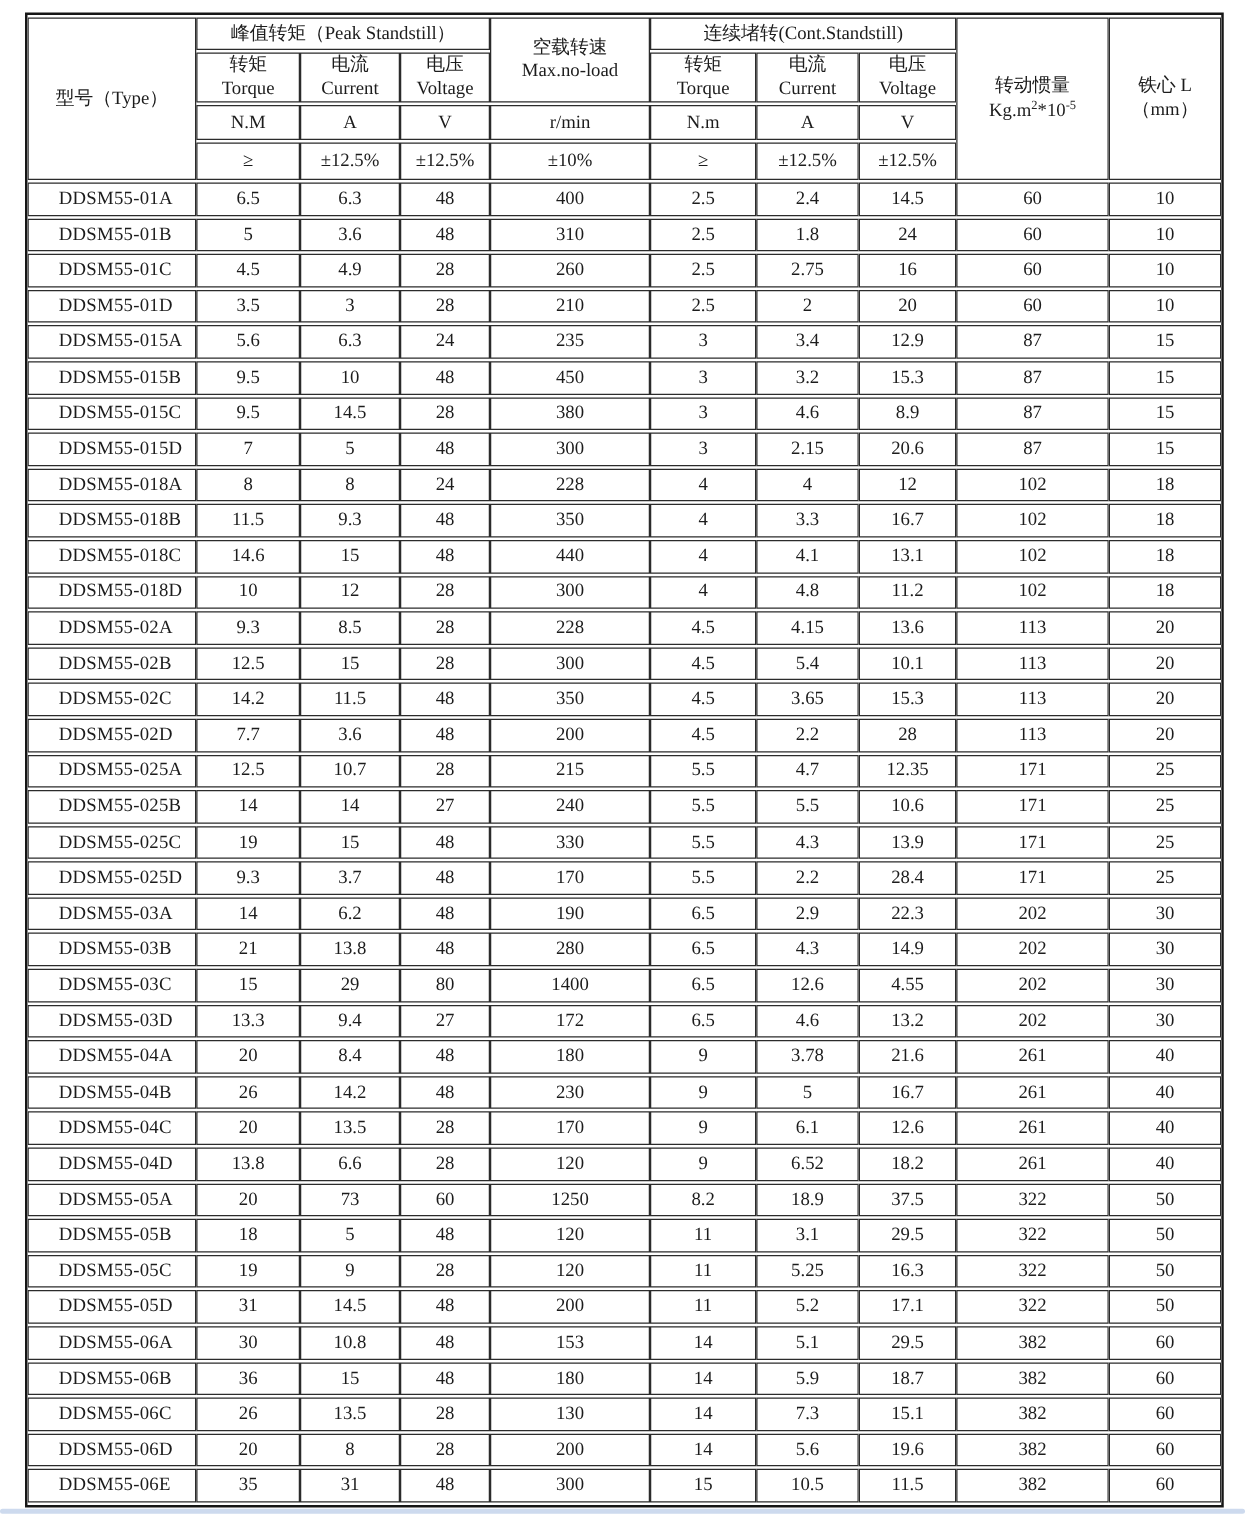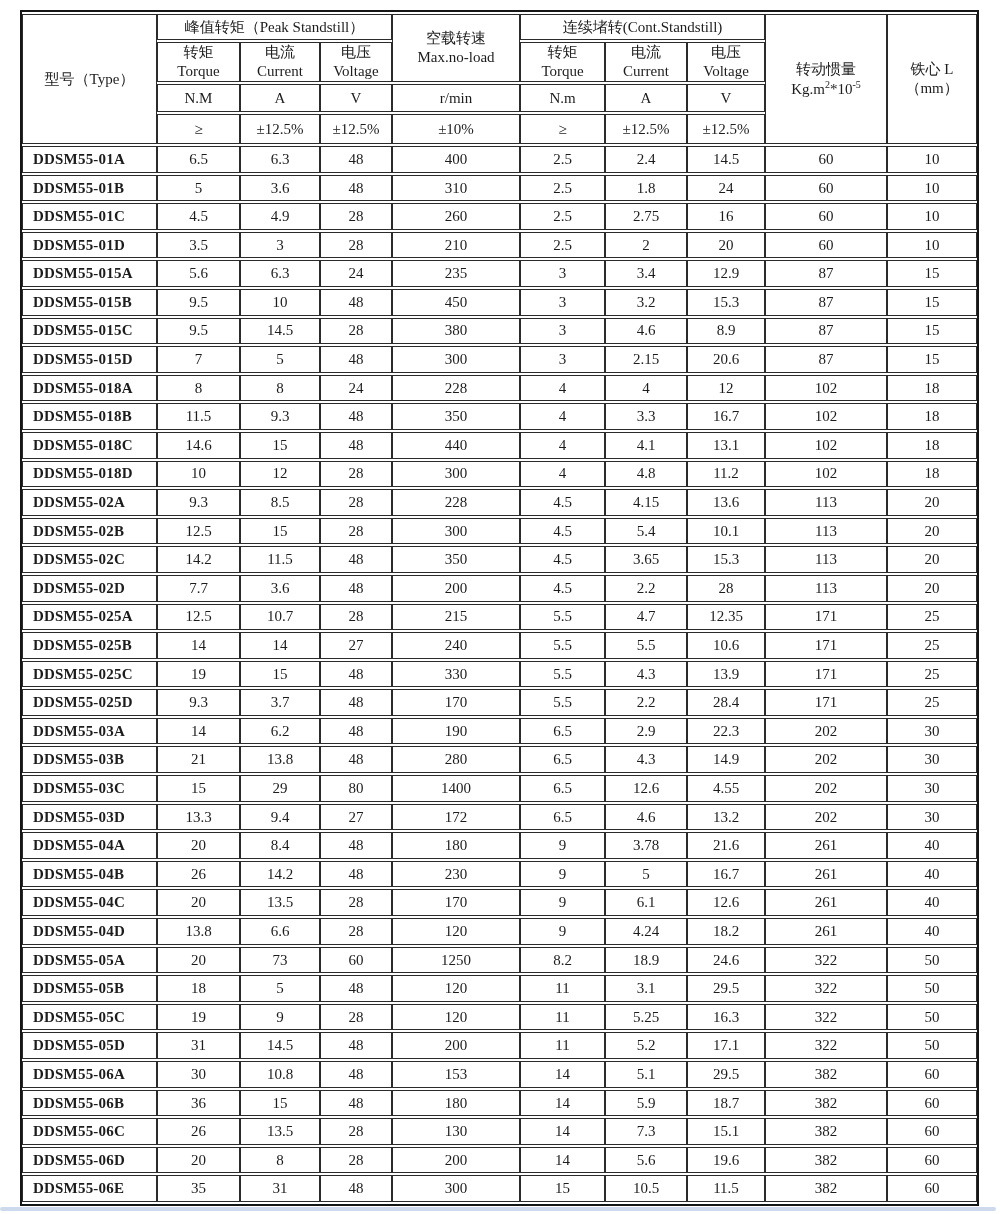--- a/index.html
+++ b/index.html
@@ -46,22 +46,22 @@
   thead tr.tol-row th     { height: 28px; font-size: 15px; }
   .type-head { font-size: 16px; }
   .two-line  { line-height: 1.3; }
   .inertia-head sup { font-size: 10px; }
   tbody td {
     height: 24.6px;
     font-size: 15.5px;
   }
   tbody td.type-cell {
     text-align: left;
-    padding-left: 10px;
-    font-weight: bold;
+    padding-left: 24px;
+    font-weight: normal;
     font-size: 15px;
     letter-spacing: 0.2px;
   }
   .gte { font-size: 16px; }
   .bottom-bar {
     position: absolute;
     left: 0px;
     right: 4px;
     bottom: 3px;
     height: 4px;
@@ -474,34 +474,34 @@
     <td>261</td>
     <td>40</td>
   </tr>
         <tr>
     <td class="type-cell">DDSM55-04D</td>
     <td>13.8</td>
     <td>6.6</td>
     <td>28</td>
     <td>120</td>
     <td>9</td>
-    <td>4.24</td>
+    <td>6.52</td>
     <td>18.2</td>
     <td>261</td>
     <td>40</td>
   </tr>
         <tr>
     <td class="type-cell">DDSM55-05A</td>
     <td>20</td>
     <td>73</td>
     <td>60</td>
     <td>1250</td>
     <td>8.2</td>
     <td>18.9</td>
-    <td>24.6</td>
+    <td>37.5</td>
     <td>322</td>
     <td>50</td>
   </tr>
         <tr>
     <td class="type-cell">DDSM55-05B</td>
     <td>18</td>
     <td>5</td>
     <td>48</td>
     <td>120</td>
     <td>11</td>

